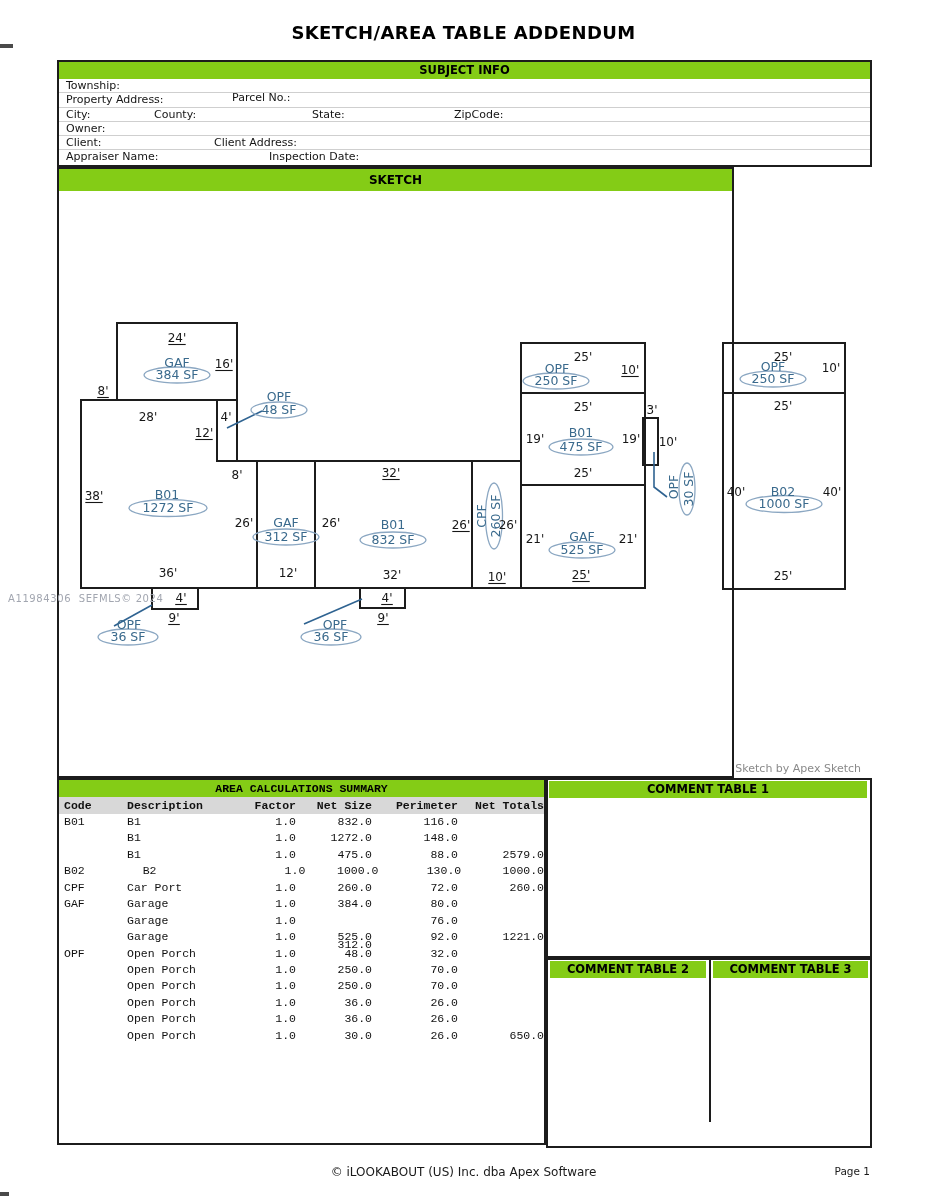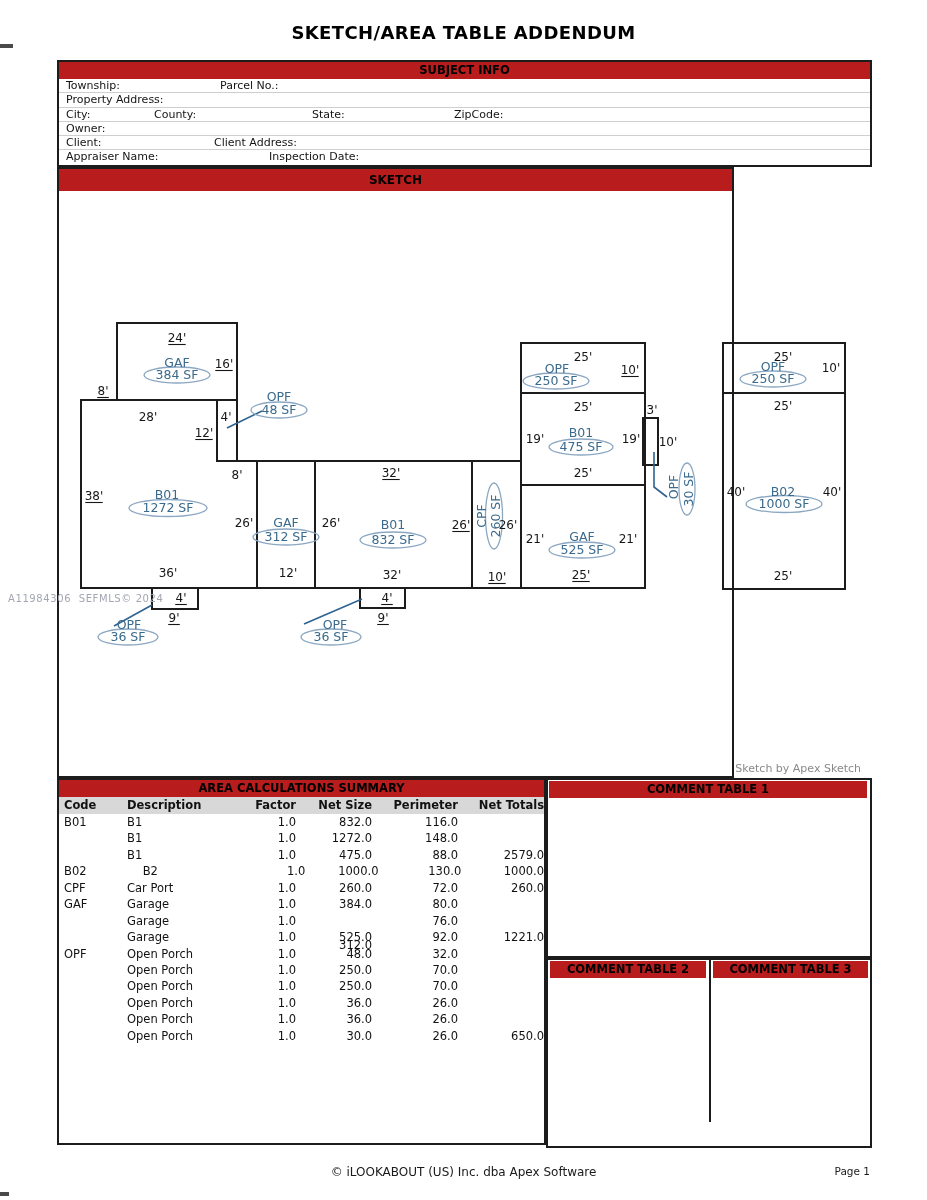--- a/index.html
+++ b/index.html
@@ -2,36 +2,36 @@
 <html><head>
 <meta charset="utf-8">
 <style>
   html,body{margin:0;padding:0;background:#ffffff;}
   .page{position:relative;width:927px;height:1200px;background:#fff;overflow:hidden;
         font-family:"DejaVu Sans","Liberation Sans",sans-serif;color:#111;}
   *{box-sizing:border-box;}
   .title{position:absolute;top:22px;left:0;width:100%;text-align:center;
          font-size:18px;font-weight:bold;letter-spacing:.4px;color:#000;}
   .box{position:absolute;border:2px solid #1c1c1c;background:#fff;}
-  .bar{background:#b91c1c;text-align:center;font-weight:bold;font-size:11.5px;
+  .bar{background:#84cc16;text-align:center;font-weight:bold;font-size:11.5px;
        line-height:17px;height:17px;color:#000;}
   
   .subject{left:57px;top:60px;width:815px;height:107px;}
   .srow{position:relative;height:14.3px;border-bottom:1px solid #cfcfcf;}
   .srow:last-child{border-bottom:none;}
   .slabel{position:absolute;top:0;font-size:11px;line-height:14px;color:#141414;white-space:pre;}
   
   .sketchbox{left:57px;top:167px;width:677px;height:611px;}
   .sketchbox .bar{height:22px;line-height:22px;font-size:12px;}
   #sketch-svg{position:absolute;left:57px;top:191px;z-index:2;pointer-events:none;}
   .watermark{position:absolute;left:8px;top:590px;z-index:3;font-size:10px;line-height:17px;
              color:#a2a6b0;letter-spacing:.6px;white-space:pre;}
   .credit{position:absolute;top:762px;right:66px;z-index:2;font-size:11px;color:#8a8a8a;}
   
-  .areacalc{left:57px;top:778px;width:489px;height:367px;}
+  .areacalc{left:57px;top:778px;width:489px;height:367px;font-family:Liberation Mono, monospace;}
   .thead{display:flex;background:#d8d8d8;height:17px;padding-left:5px;}
   .thead span{font-weight:bold;font-size:11.5px;line-height:17px;}
   .tbody{padding-left:5px;}
   .trow{display:flex;height:16.45px;}
   .trow span{font-size:11.5px;line-height:16.45px;white-space:pre;}
   .al{text-align:left;} .ar{text-align:right;}
   
   .comment1{left:546px;top:778px;width:326px;height:180px;}
   .comment1 .bar{margin:1px 3px 0 1px;}
   .comment23{left:546px;top:958px;width:326px;height:190px;}
@@ -62,21 +62,21 @@
   <div class="edge-mark em1"></div>
   <div class="edge-mark em2"></div>
 
   <div class="title">SKETCH/AREA TABLE ADDENDUM</div>
 
   <section class="box subject">
     <div class="bar">SUBJECT INFO</div>
     <div id="subject-rows">
         <div class="srow">
           <span class="slabel" style="left: 7px;">Township:</span>
-          <span class="slabel" style="left: 161px;">Parcel No.:</span>
+          <span class="slabel" style="left: 173px; margin-top: 12px;">Parcel No.:</span>
         </div>
         <div class="srow">
           <span class="slabel" style="left: 7px;">Property Address:</span>
         </div>
         <div class="srow">
           <span class="slabel" style="left: 7px;">City:</span>
           <span class="slabel" style="left: 95px;">County:</span>
           <span class="slabel" style="left: 253px;">State:</span>
           <span class="slabel" style="left: 395px;">ZipCode:</span>
         </div>

